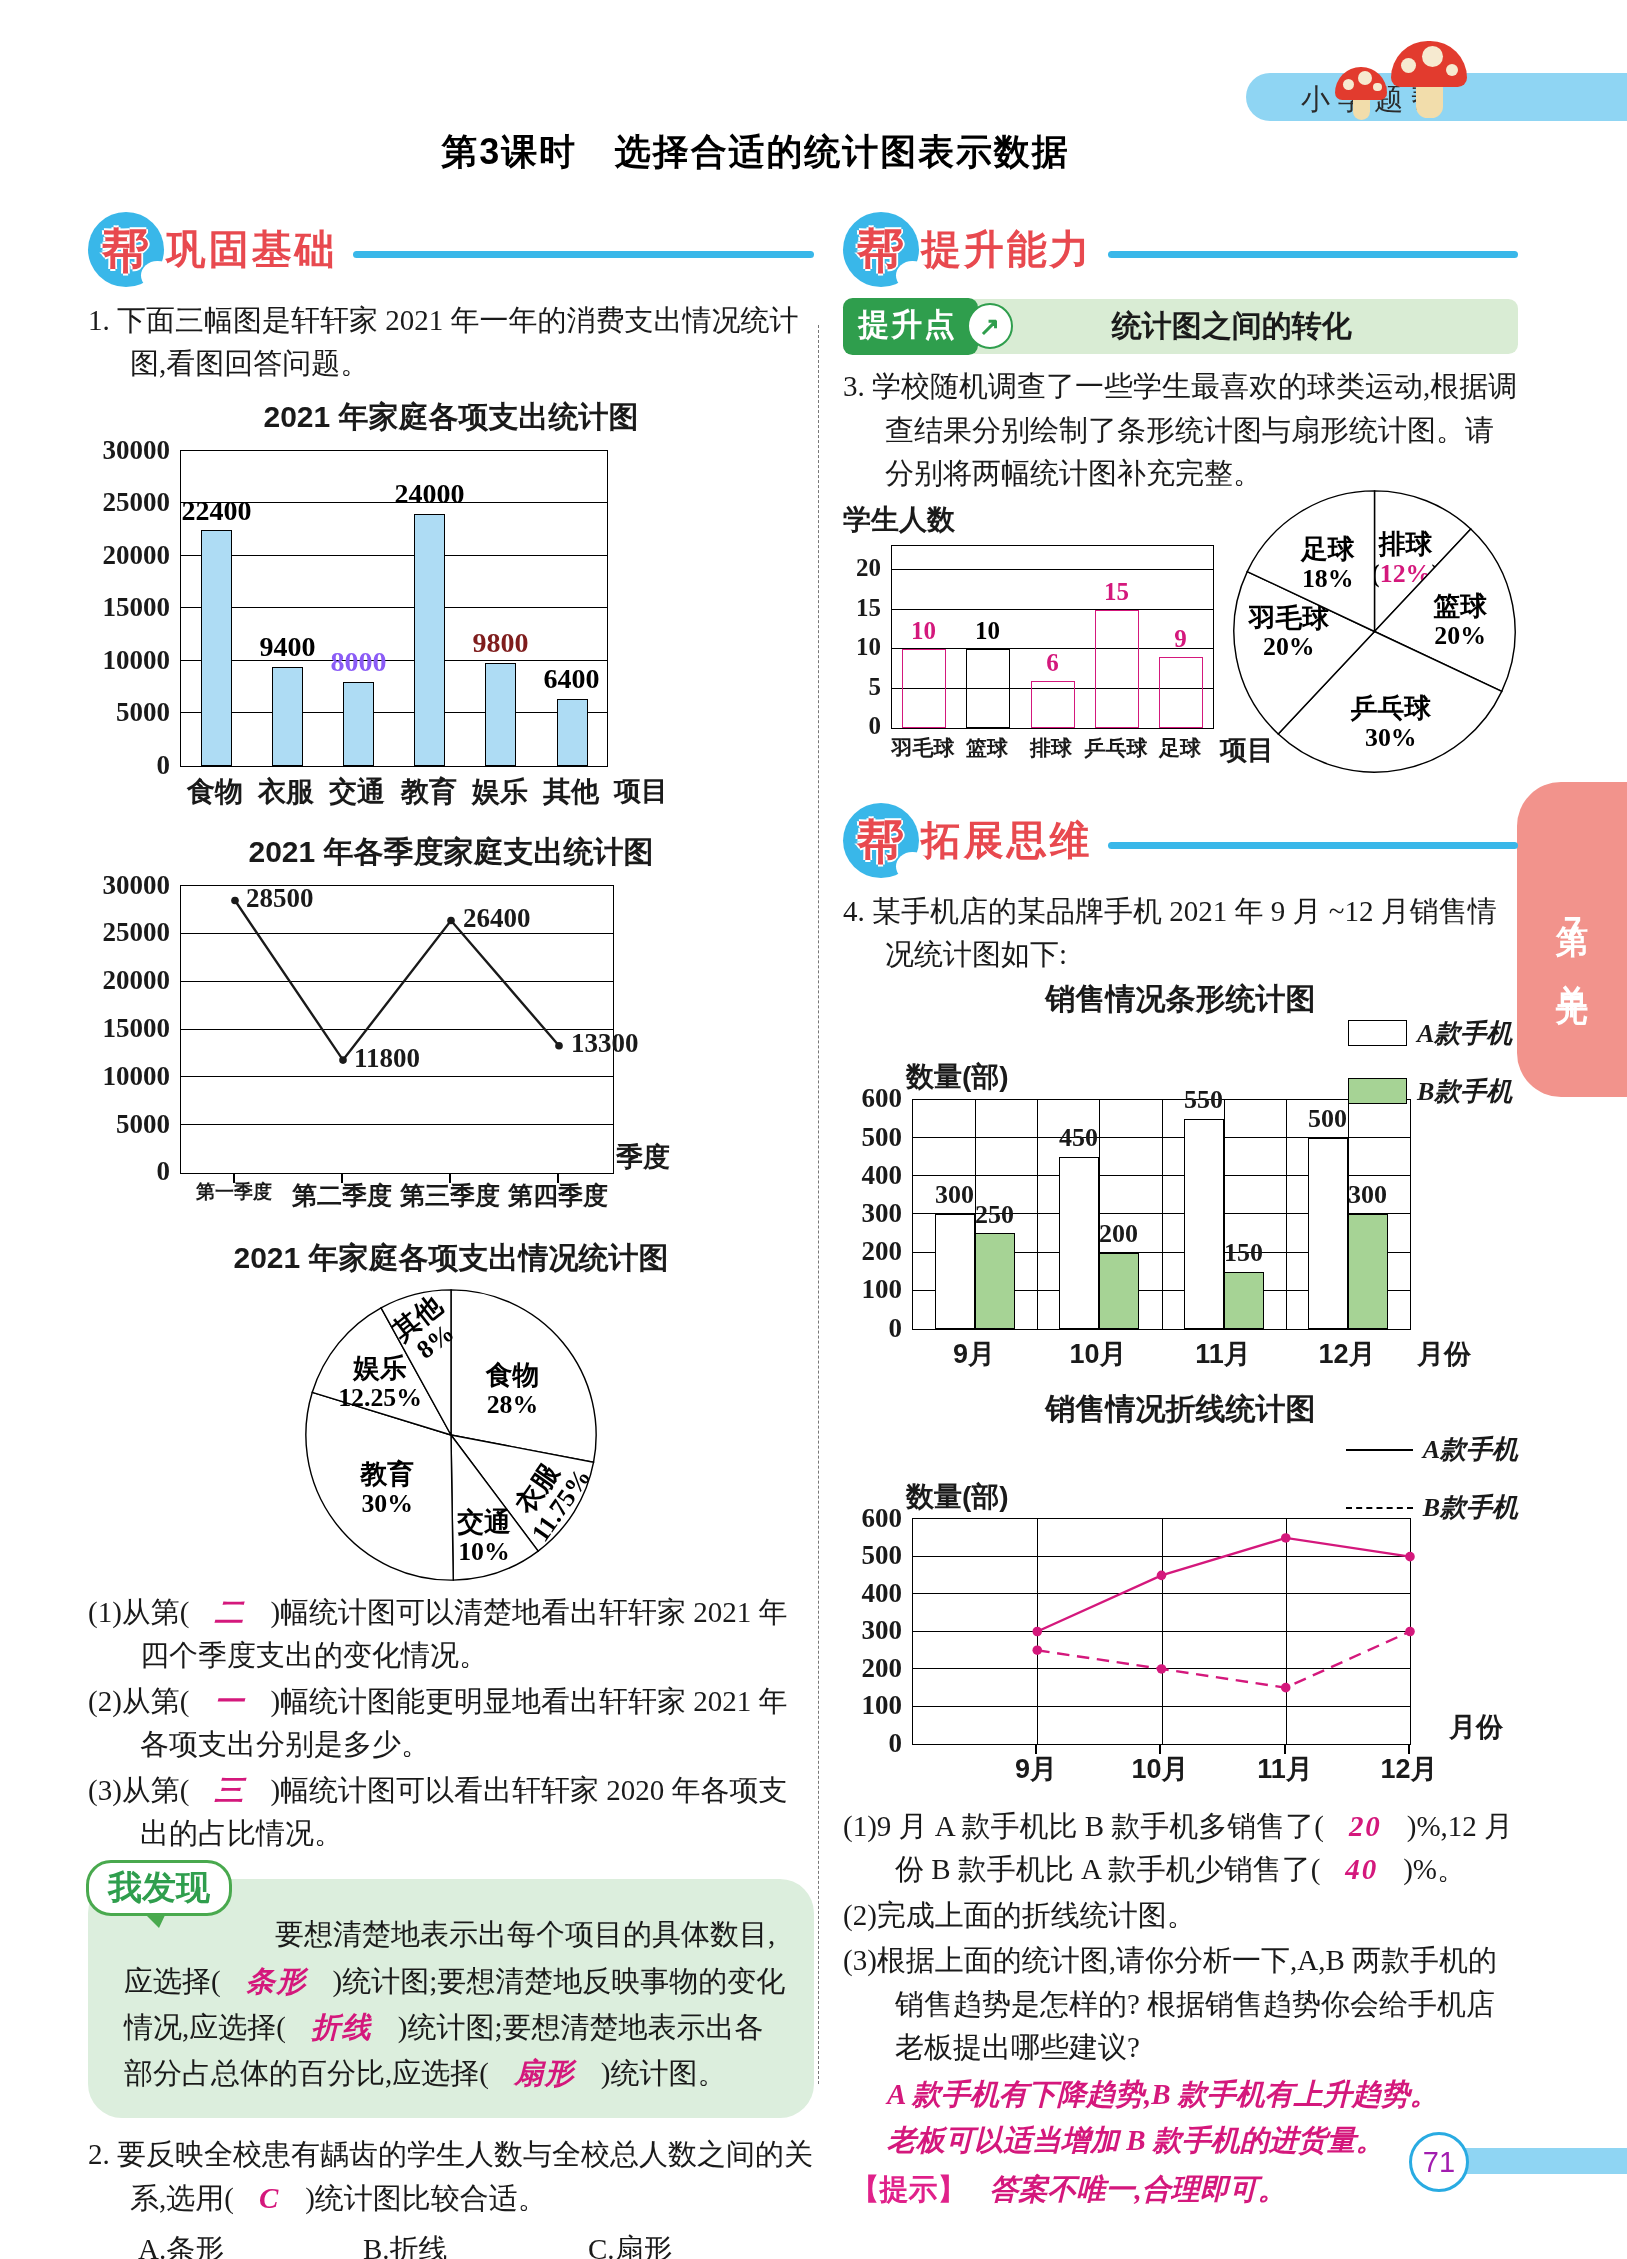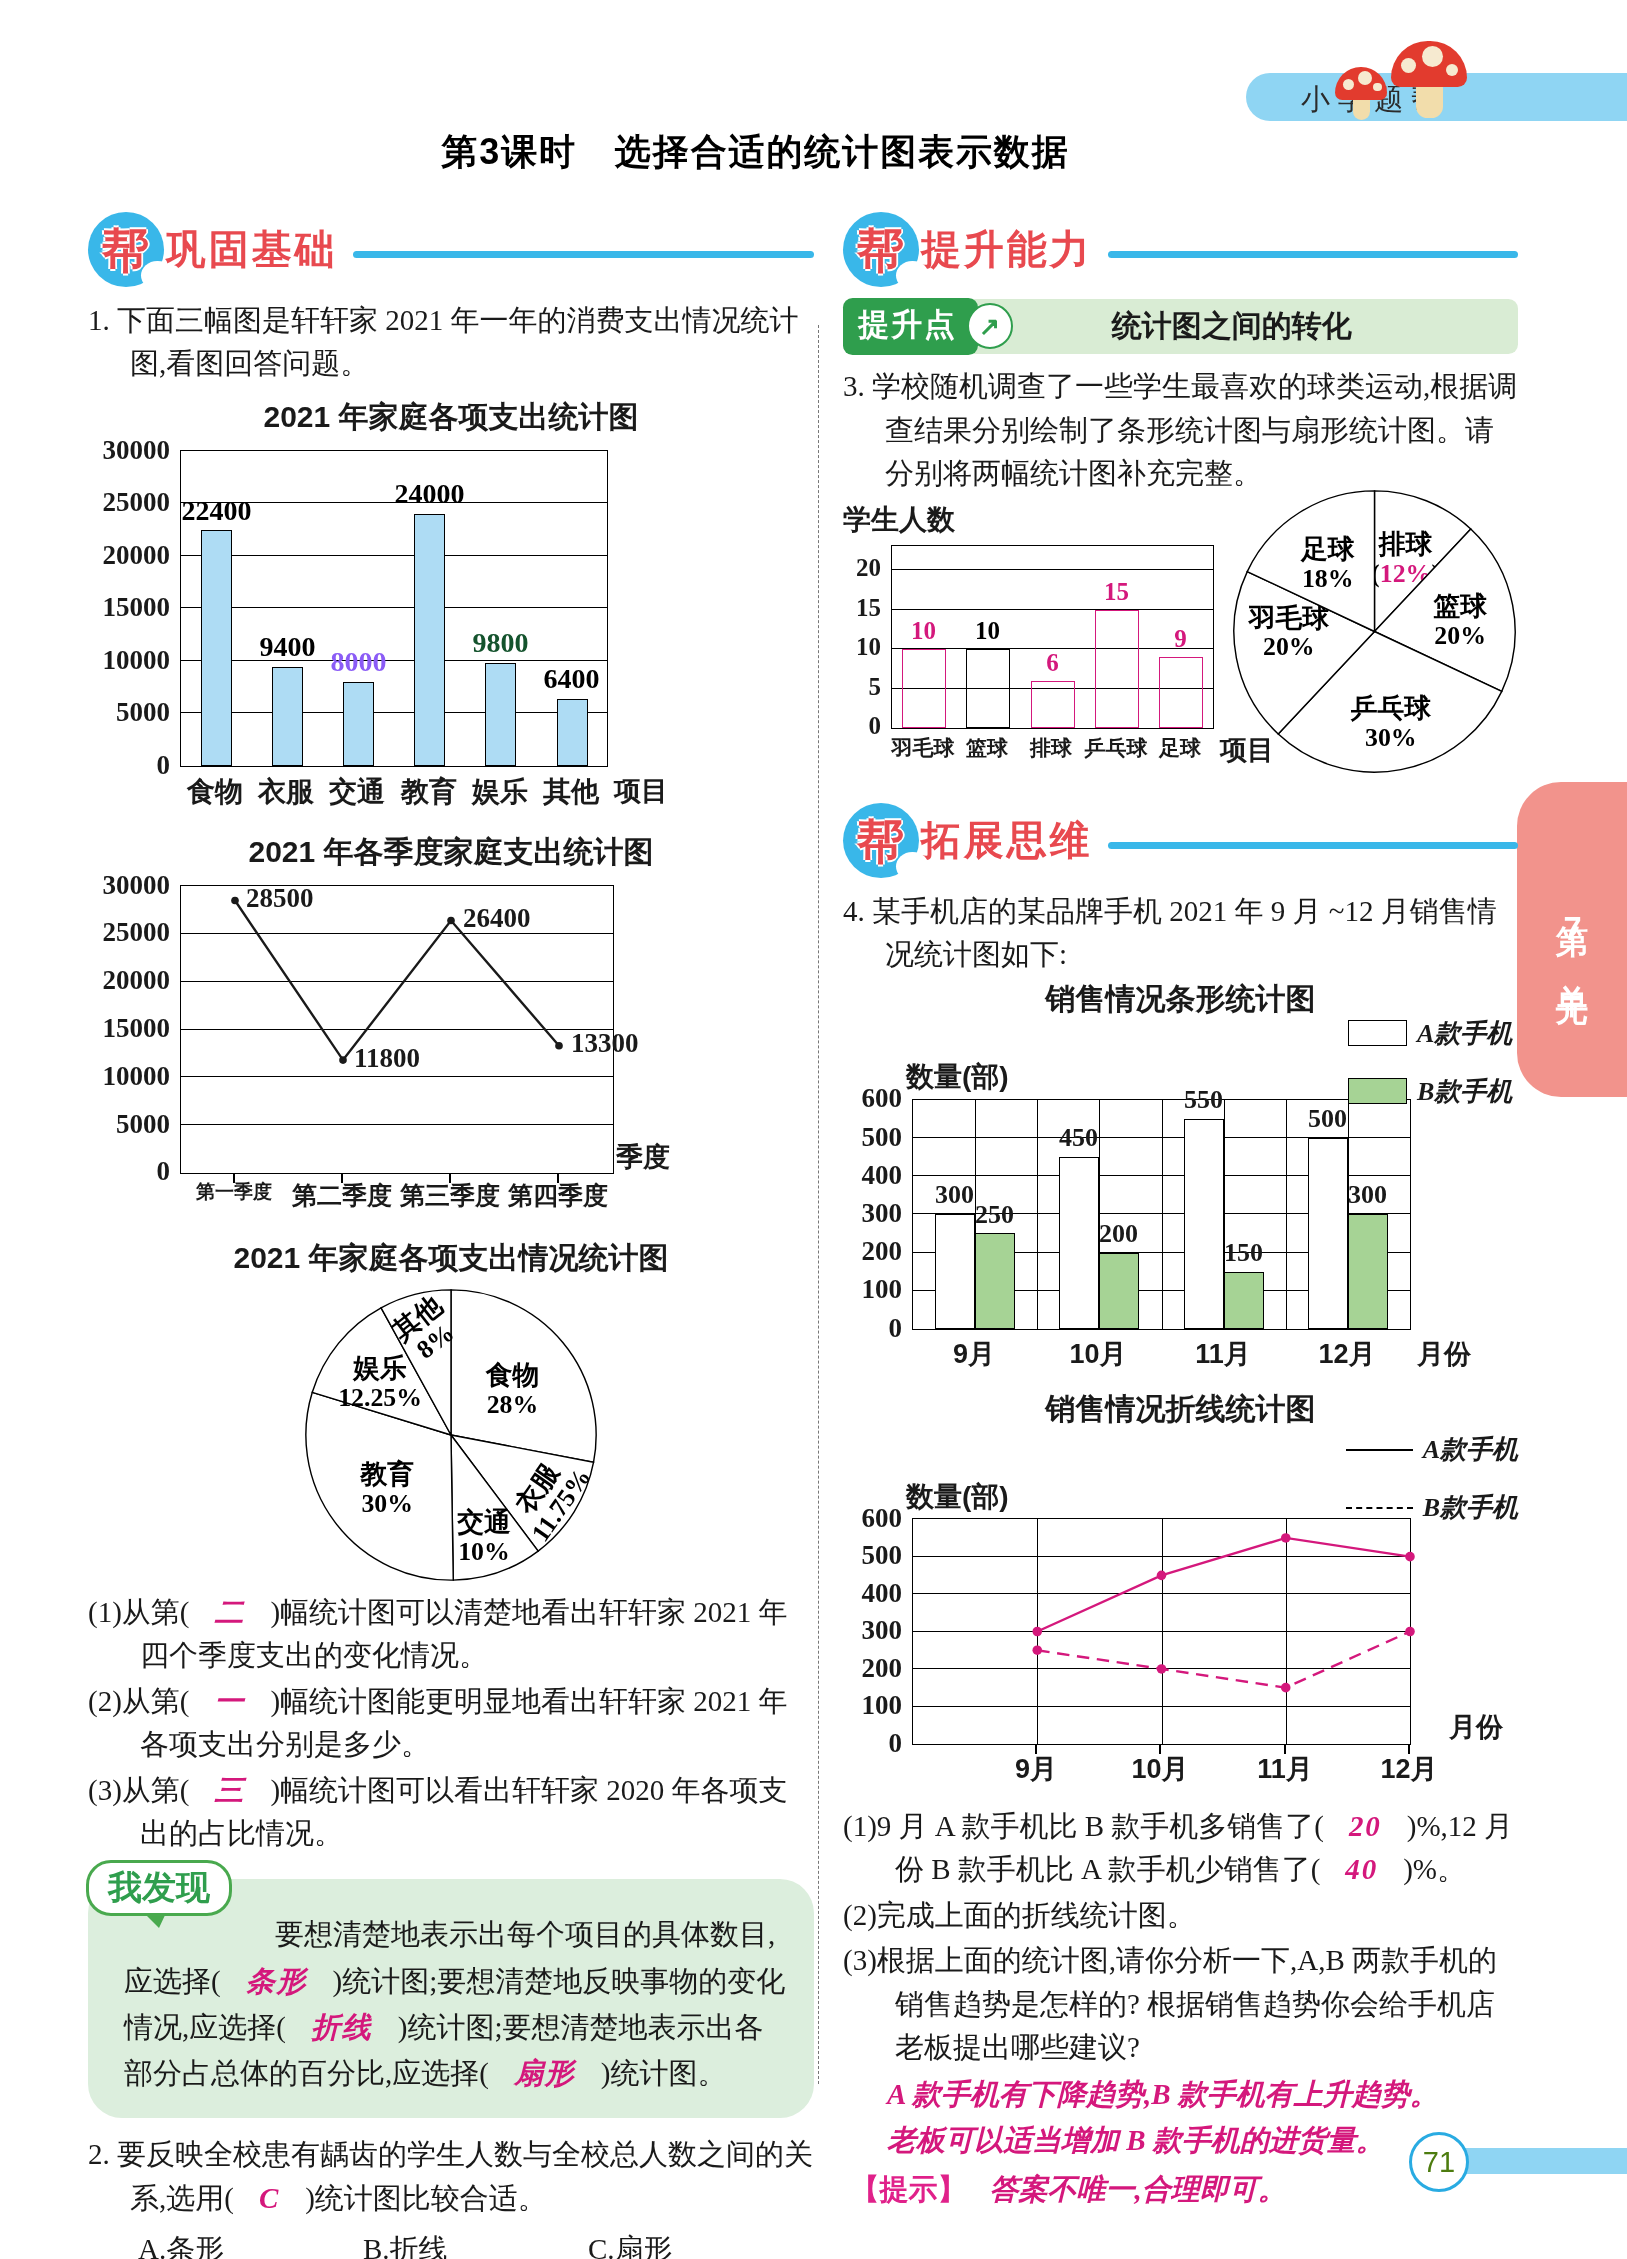--- a/index.html
+++ b/index.html
@@ -24,21 +24,21 @@
   .page-title{position:absolute;top:128px;left:268px;width:975px;margin:0;text-align:center;
       font-family:"Liberation Sans",sans-serif;font-size:36px;font-weight:bold;letter-spacing:1.9px;color:#000;}
   .divider{position:absolute;left:818px;top:325px;height:1759px;border-left:1.9px dashed #777;}
   .unit-tab{position:absolute;right:0;top:782px;width:111px;height:315px;background:#f2938c;
       border-radius:44px 0 0 44px;color:#fff;display:flex;align-items:center;justify-content:center;
       writing-mode:vertical-rl;text-orientation:upright;letter-spacing:11.5px;
       font-family:"Liberation Sans",sans-serif;font-size:32.5px;font-weight:bold;}
   .footer-band{position:absolute;right:0;top:2148px;width:196px;height:26px;background:#8fd5f3;}
   .footer-circle{position:absolute;left:1409px;top:2132px;width:54px;height:54px;border-radius:50%;
       background:#fff;border:3.8px solid #29abe2;display:flex;align-items:center;justify-content:center;
-      font-family:"Liberation Sans",sans-serif;font-size:29px;color:#4d7c0f;z-index:2;}
+      font-family:"Liberation Sans",sans-serif;font-size:29px;color:#a21caf;z-index:2;}
   
   .col{position:absolute;top:203px;}
   .col-left{left:88px;width:726px;}
   .col-right{left:843px;width:675px;}
   
   .sec-head{display:flex;align-items:center;height:92px;margin-bottom:3.8px;}
   .sec-ball{position:relative;flex:0 0 76px;width:76px;height:75px;background:#39b7e9;border-radius:50%;}
   .sec-ball::after{content:'';position:absolute;width:32.5px;height:29px;border-radius:50%;
       background:#fff;right:-9.6px;bottom:-3.8px;}
   .sec-ball span{position:absolute;left:13.4px;top:7.6px;z-index:1;font-family:"Liberation Sans",sans-serif;
@@ -155,21 +155,21 @@
           <div class="hgrid" style="bottom: 263px;"></div>
           <div class="bar" style="left: 20px; width: 31px; height: 236px; background: rgb(174, 220, 244); border-color: rgb(0, 0, 0);"></div>
           <div class="vlabel" style="left: 36px; bottom: 239px; font-size: 28px; color: rgb(0, 0, 0);">22400</div>
           <div class="bar" style="left: 91px; width: 31px; height: 99px; background: rgb(174, 220, 244); border-color: rgb(0, 0, 0);"></div>
           <div class="vlabel" style="left: 107px; bottom: 103px; font-size: 28px; color: rgb(0, 0, 0);">9400</div>
           <div class="bar" style="left: 162px; width: 31px; height: 84px; background: rgb(174, 220, 244); border-color: rgb(0, 0, 0);"></div>
           <div class="vlabel" style="left: 178px; bottom: 88px; font-size: 28px; color: #8b5cf6;">8000</div>
           <div class="bar" style="left: 233px; width: 31px; height: 252px; background: rgb(174, 220, 244); border-color: rgb(0, 0, 0);"></div>
           <div class="vlabel" style="left: 249px; bottom: 256px; font-size: 28px; color: rgb(0, 0, 0);">24000</div>
           <div class="bar" style="left: 304px; width: 31px; height: 103px; background: rgb(174, 220, 244); border-color: rgb(0, 0, 0);"></div>
-          <div class="vlabel" style="left: 320px; bottom: 107px; font-size: 28px; color: #14532d;">9800</div>
+          <div class="vlabel" style="left: 320px; bottom: 107px; font-size: 28px; color: #7f1d1d;">9800</div>
           <div class="bar" style="left: 376px; width: 31px; height: 67px; background: rgb(174, 220, 244); border-color: rgb(0, 0, 0);"></div>
           <div class="vlabel" style="left: 391px; bottom: 71px; font-size: 28px; color: rgb(0, 0, 0);">6400</div>
         </div>
         <div class="ytick" style="left: 0px; width: 82px; top: 303px; font-size: 27px;">0</div>
         <div class="ytick" style="left: 0px; width: 82px; top: 250px; font-size: 27px;">5000</div>
         <div class="ytick" style="left: 0px; width: 82px; top: 198px; font-size: 27px;">10000</div>
         <div class="ytick" style="left: 0px; width: 82px; top: 145px; font-size: 27px;">15000</div>
         <div class="ytick" style="left: 0px; width: 82px; top: 93px; font-size: 27px;">20000</div>
         <div class="ytick" style="left: 0px; width: 82px; top: 40px; font-size: 27px;">25000</div>
         <div class="ytick" style="left: 0px; width: 82px; top: -12.4px; font-size: 27px;">30000</div>

